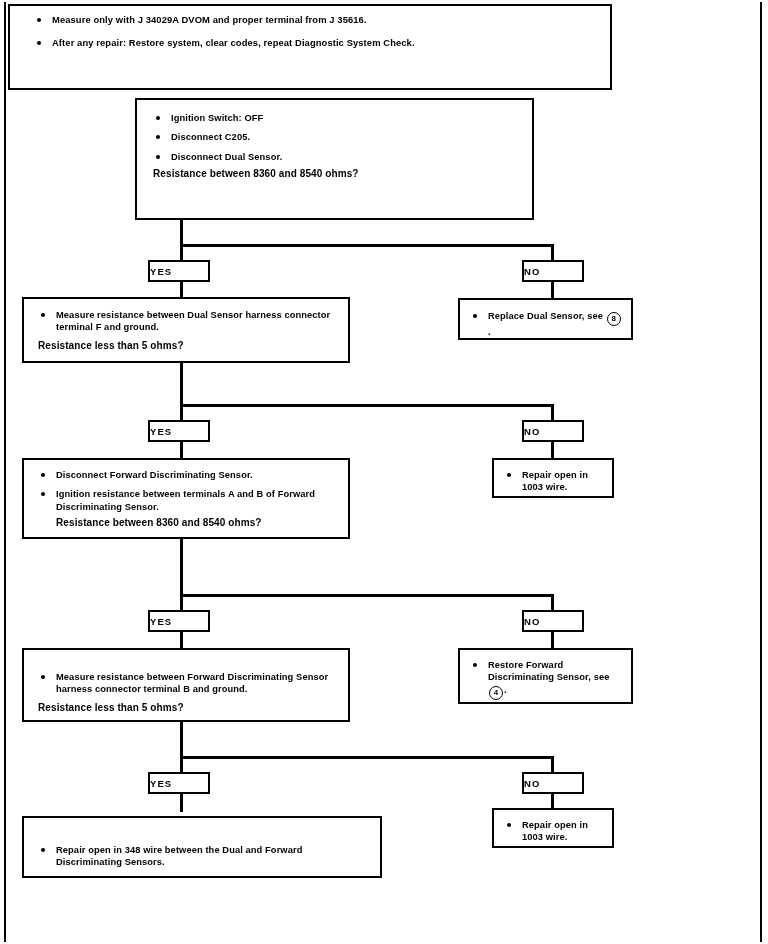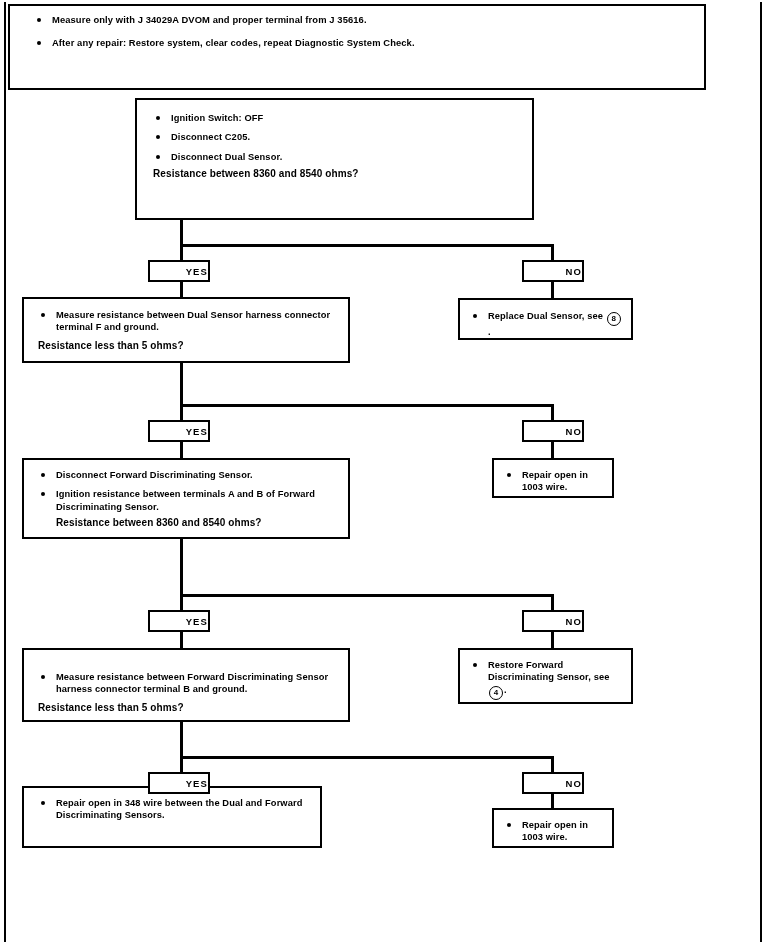--- a/index.html
+++ b/index.html
@@ -67,52 +67,52 @@
     font-weight: bold;
     line-height: 1.32;
     letter-spacing: 0.1px;
   }
 
   
   #note-box {
     position: absolute;
     left: 8px;
     top: 4px;
-    width: 698px;
+    width: 604px;
     height: 86px;
     border: 2px solid #000;
     box-sizing: border-box;
     background: #fff;
     padding: 8px 0 0 24px;
     z-index: 3;
   }
   #note-box .bitem { margin-bottom: 11px; font-size: 9.4px; }
 
   
   #box-q1 { left: 135px; top: 98px; width: 399px; height: 122px; padding: 12px 14px 0 16px; }
   #box-q2 { left: 22px;  top: 297px; width: 328px; height: 66px; padding: 10px 12px 0 14px; }
   #box-q3 { left: 22px;  top: 458px; width: 328px; height: 81px; padding: 9px 12px 0 14px; }
   #box-q4 { left: 22px;  top: 648px; width: 328px; height: 74px; padding: 21px 12px 0 14px; }
 
   #box-a1 { left: 458px; top: 298px; width: 175px; height: 42px; padding: 10px 8px 0 10px; }
   #box-a2 { left: 492px; top: 458px; width: 122px; height: 40px; padding: 9px 6px 0 10px; }
   #box-a3 { left: 458px; top: 648px; width: 175px; height: 56px; padding: 9px 8px 0 10px; }
   #box-a4 { left: 492px; top: 808px; width: 122px; height: 40px; padding: 9px 6px 0 10px; }
-  #box-a5 { left: 22px;  top: 786px; width: 300px; height: 62px; padding: 9px 12px 0 14px; }
+  #box-a5 { left: 22px;  top: 816px; width: 360px; height: 62px; padding: 26px 12px 0 14px; }
 
   
   .yn {
     position: absolute;
     box-sizing: border-box;
     border: 2px solid #000;
     background: #fff;
     width: 62px;
     height: 22px;
     line-height: 19px;
-    text-align: right;
+    text-align: left;
     font-size: 9.5px;
     font-weight: bold;
     letter-spacing: 1.1px;
     z-index: 4;
   }
   #yes-1 { left: 148px; top: 260px; }
   #no-1  { left: 522px; top: 260px; }
   #yes-2 { left: 148px; top: 420px; }
   #no-2  { left: 522px; top: 420px; }
   #yes-3 { left: 148px; top: 610px; }

